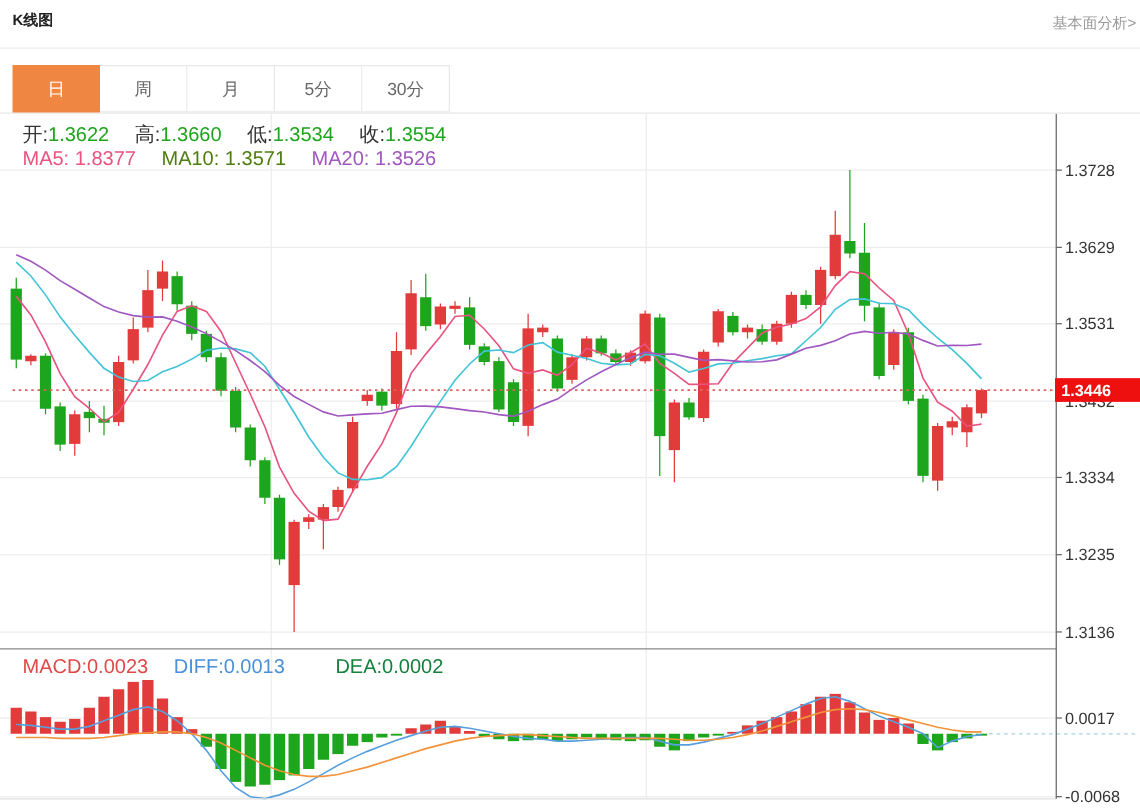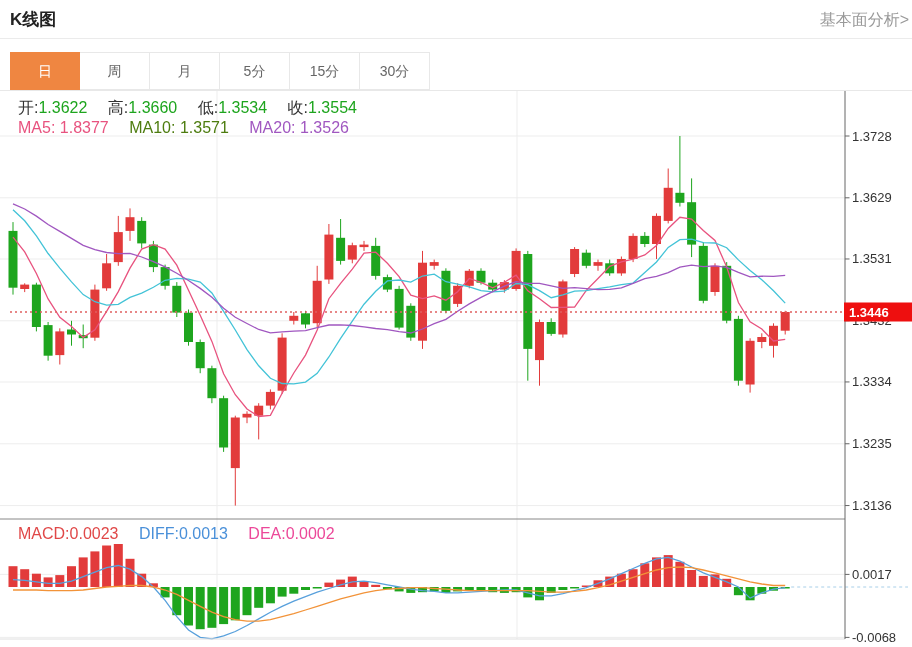--- a/index.html
+++ b/index.html
@@ -1,20 +1,20 @@
 <!DOCTYPE html>
 <html><head>
 <meta charset="utf-8">
 <style>
   * { margin:0; padding:0; box-sizing:border-box; }
   html,body { background:#fff; }
   body { font-family:"Liberation Sans","DejaVu Sans",sans-serif; width:912px; height:647px; overflow:hidden; position:relative; color:#333; }
   .hdr { height:38px; position:relative; }
-  .hdr h1 { position:absolute; left:10px; top:8px; font-size:17px; font-weight:bold; color:#222; }
-  .hdr .flink { position:absolute; right:3px; top:10px; font-size:16px; color:#999; text-decoration:none; cursor:pointer; }
+  .hdr h1 { position:absolute; left:10px; top:8px; font-size:12px; font-weight:bold; color:#222; }
+  .hdr .flink { position:absolute; right:3px; top:10px; font-size:12px; color:#999; text-decoration:none; cursor:pointer; }
   .divider { border-top:1px solid #ebebeb; }
   .tabrow { margin-top:13px; height:39px; border-bottom:1px solid #e8e8e8; display:flex; padding-left:10px; }
   .tab { width:70px; height:38px; line-height:37px; text-align:center; font-size:14px; color:#666; border:1px solid #e8e8e8; border-left:none; cursor:pointer; background:#fff; }
   .tab:first-child { border-left:1px solid #e8e8e8; }
   .tab.active { color:#fff; border-color:transparent; }
   .chart-wrap { position:relative; height:557px; }
   .chart-wrap svg { position:absolute; left:0; top:0; }
   .overlay { position:absolute; pointer-events:none; font-size:16px; white-space:nowrap; }
   .ohlc-line1 { left:18px; top:7px; }
   .ohlc-line2 { left:18px; top:28px; }
@@ -29,21 +29,20 @@
   <h1>K线图</h1>
   <a class="flink">基本面分析&gt;</a>
 </div>
 <div class="divider"></div>
 
 <div class="tabrow" id="tabrow">
     <div class="tab active" style="background: rgb(239, 134, 65);">日</div>
     <div class="tab">周</div>
     <div class="tab">月</div>
     <div class="tab">5分</div>
-    <div class="tab">15分</div>
     <div class="tab">30分</div>
   </div>
 
 <div class="chart-wrap">
   <svg id="chart" width="912" height="556">
       <g>
         <line x1="217" y1="0" x2="217" y2="548" stroke="#ededed"></line>
         <line x1="517" y1="0" x2="517" y2="548" stroke="#ededed"></line>
         <line x1="0" y1="45.0" x2="845" y2="45.0" stroke="#ededed"></line>
         <line x1="0" y1="106.8" x2="845" y2="106.8" stroke="#ededed"></line>
@@ -307,15 +306,15 @@
 
   <div class="overlay ohlc-line2">
     <span class="pair ma5-col" style="color: rgb(232, 83, 127);"><span>MA5:</span> <span>1.8377</span></span>
     <span class="pair ma10-col" style="color: #4d7c0f;"><span>MA10:</span> <span>1.3571</span></span>
     <span class="pair ma20-col" style="color: rgb(160, 87, 192);"><span>MA20:</span> <span>1.3526</span></span>
   </div>
 
   <div class="overlay macd-line">
     <span class="pair macd-col" style="color: rgb(224, 72, 72); margin-top: 14px;"><span>MACD:</span><span>0.0023</span></span>
     <span class="pair diff-col" style="color: rgb(74, 144, 217);"><span>DIFF:</span><span>0.0013</span></span>
-    <span class="pair dea-col" style="color: #ec4899;"><span>DEA:</span><span>0.0002</span></span>
+    <span class="pair dea-col" style="color: #15803d; margin-left: 20px;"><span>DEA:</span><span>0.0002</span></span>
   </div>
 </div>
 
 </body></html>

